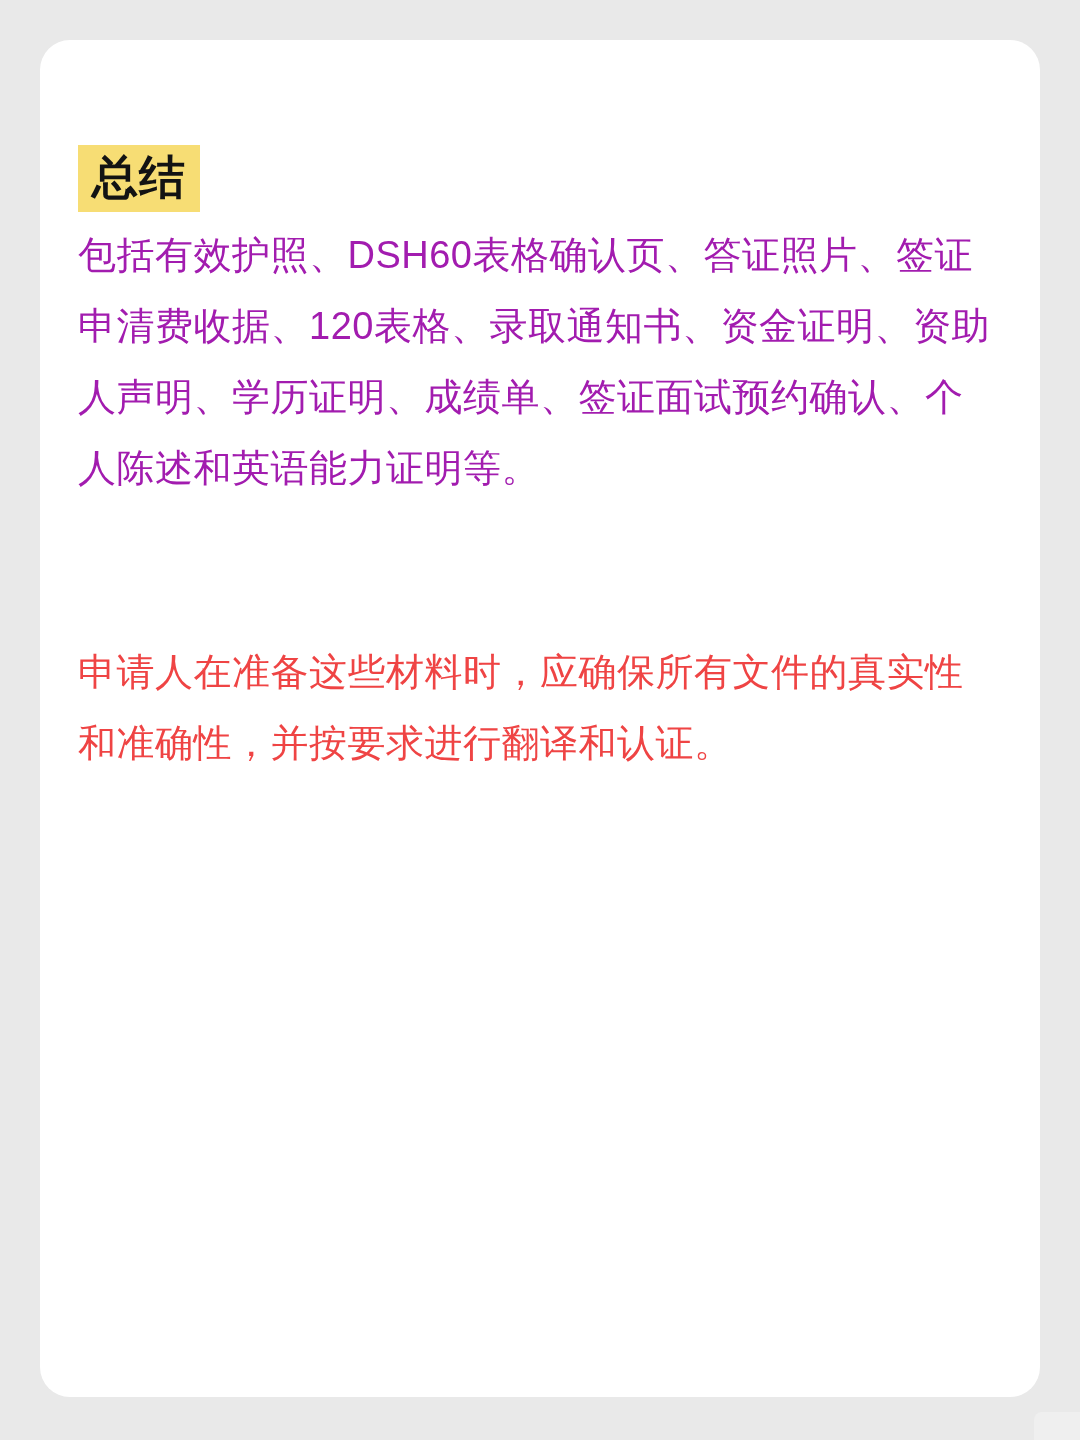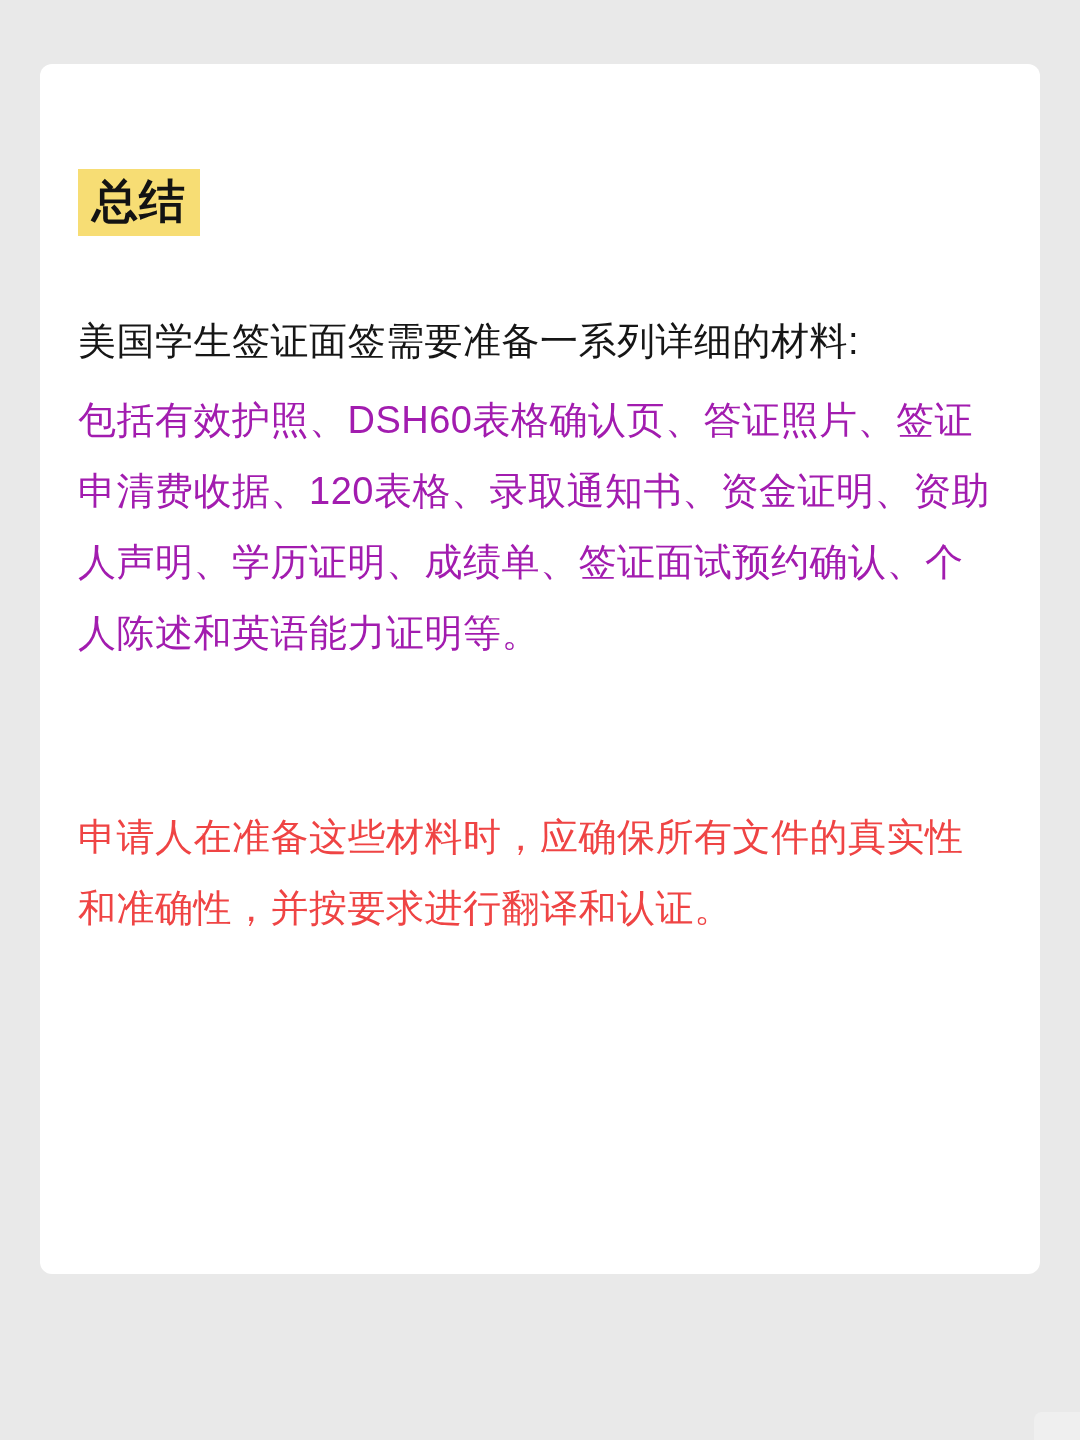--- a/index.html
+++ b/index.html
@@ -12,26 +12,25 @@
     background: #e9e9e9;
     font-family: "Liberation Sans", "DejaVu Sans", sans-serif;
     position: relative;
     overflow: hidden;
   }
   .card {
     position: absolute;
     left: 40px;
     top: 40px;
     width: 1000px;
-    height: 1210px;
+    height: 1357px;
     background: #ffffff;
-    border-radius: 12px;
+    border-radius: 30px;
     box-sizing: border-box;
     padding: 105px 40px 0 38px;
-    margin-top: 24px;
   }
   .heading-wrap {
     margin: 0;
     line-height: 1;
   }
   .heading-highlight {
     display: inline-block;
     background: #f7dd74;
     color: #131313;
     font-size: 46px;
@@ -66,20 +65,19 @@
     background: #efefef;
     border-radius: 8px 0 0 0;
   }
 </style>
 </head>
 <body>
 
 <div class="card">
   <h1 class="heading-wrap"><span class="heading-highlight">总结</span></h1>
 
-  <p class="intro">美国学生签证面签需要准备一系列详细的材料:</p>
 
   <p class="materials">包括有效护照、DSH60表格确认页、答证照片、签证申清费收据、120表格、录取通知书、资金证明、资助人声明、学历证明、成绩单、签证面试预约确认、个人陈述和英语能力证明等。</p>
 
   <p class="note">申请人在准备这些材料时，应确保所有文件的真实性和准确性，并按要求进行翻译和认证。</p>
 </div>
 
 <div class="watermark-remnant"></div>
 
 </body></html>

